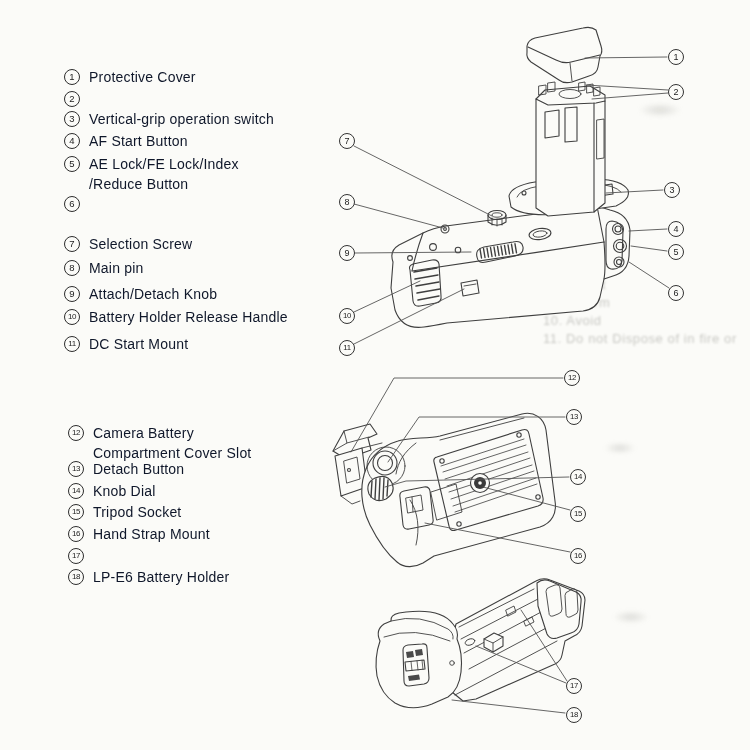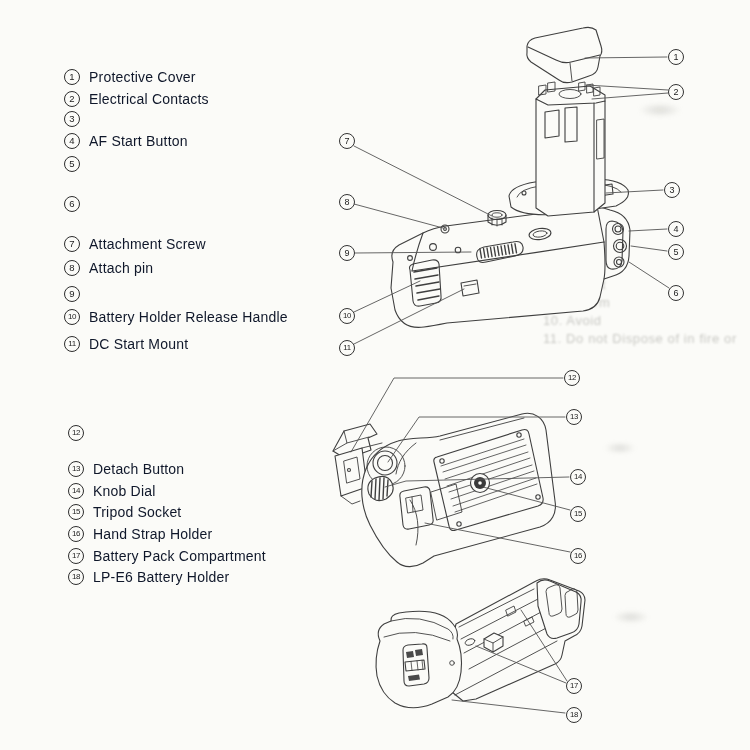--- a/index.html
+++ b/index.html
@@ -242,79 +242,83 @@
     </g>
   </svg>
 
   <div>
     <div class="part-item" style="left:64px;top:68px">
         <span class="cnum">1</span>
         <span class="plabel">Protective Cover</span>
       </div>
     <div class="part-item" style="left:64px;top:90px">
         <span class="cnum">2</span>
-        <span class="plabel">Electrical Contacts</span>
       </div>
     <div class="part-item" style="left:64px;top:110px">
         <span class="cnum">3</span>
+        <span class="plabel">Vertical-grip operation switch</span>
       </div>
     <div class="part-item" style="left:64px;top:132px">
         <span class="cnum">4</span>
         <span class="plabel">AF Start Button</span>
       </div>
     <div class="part-item" style="left:64px;top:155px">
         <span class="cnum">5</span>
+        <span class="plabel">AE Lock/FE Lock/Index
+/Reduce Button</span>
       </div>
     <div class="part-item" style="left:64px;top:195px">
         <span class="cnum">6</span>
       </div>
     <div class="part-item" style="left:64px;top:235px">
         <span class="cnum">7</span>
-        <span class="plabel">Attachment Screw</span>
+        <span class="plabel">Selection Screw</span>
       </div>
     <div class="part-item" style="left:64px;top:259px">
         <span class="cnum">8</span>
-        <span class="plabel">Attach pin</span>
+        <span class="plabel">Main pin</span>
       </div>
     <div class="part-item" style="left:64px;top:285px">
         <span class="cnum">9</span>
+        <span class="plabel">Attach/Detach Knob</span>
       </div>
     <div class="part-item" style="left:64px;top:308px">
         <span class="cnum w2">10</span>
         <span class="plabel">Battery Holder Release Handle</span>
       </div>
     <div class="part-item" style="left:64px;top:335px">
         <span class="cnum w2">11</span>
         <span class="plabel">DC Start Mount</span>
       </div>
   </div>
 
   <div>
     <div class="part-item" style="left:68px;top:424px">
         <span class="cnum w2">12</span>
+        <span class="plabel">Camera Battery
+Compartment Cover Slot</span>
       </div>
     <div class="part-item" style="left:68px;top:460px">
         <span class="cnum w2">13</span>
         <span class="plabel">Detach Button</span>
       </div>
     <div class="part-item" style="left:68px;top:482px">
         <span class="cnum w2">14</span>
         <span class="plabel">Knob Dial</span>
       </div>
     <div class="part-item" style="left:68px;top:503px">
         <span class="cnum w2">15</span>
         <span class="plabel">Tripod Socket</span>
       </div>
     <div class="part-item" style="left:68px;top:525px">
         <span class="cnum w2">16</span>
-        <span class="plabel">Hand Strap Holder</span>
+        <span class="plabel">Hand Strap Mount</span>
       </div>
     <div class="part-item" style="left:68px;top:547px">
         <span class="cnum w2">17</span>
-        <span class="plabel">Battery Pack Compartment</span>
       </div>
     <div class="part-item" style="left:68px;top:568px">
         <span class="cnum w2">18</span>
         <span class="plabel">LP-E6 Battery Holder</span>
       </div>
   </div>
 
   <div class="co" style="left:668px;top:49px">1</div>
   <div class="co" style="left:668px;top:84px">2</div>
   <div class="co" style="left:664px;top:182px">3</div>

